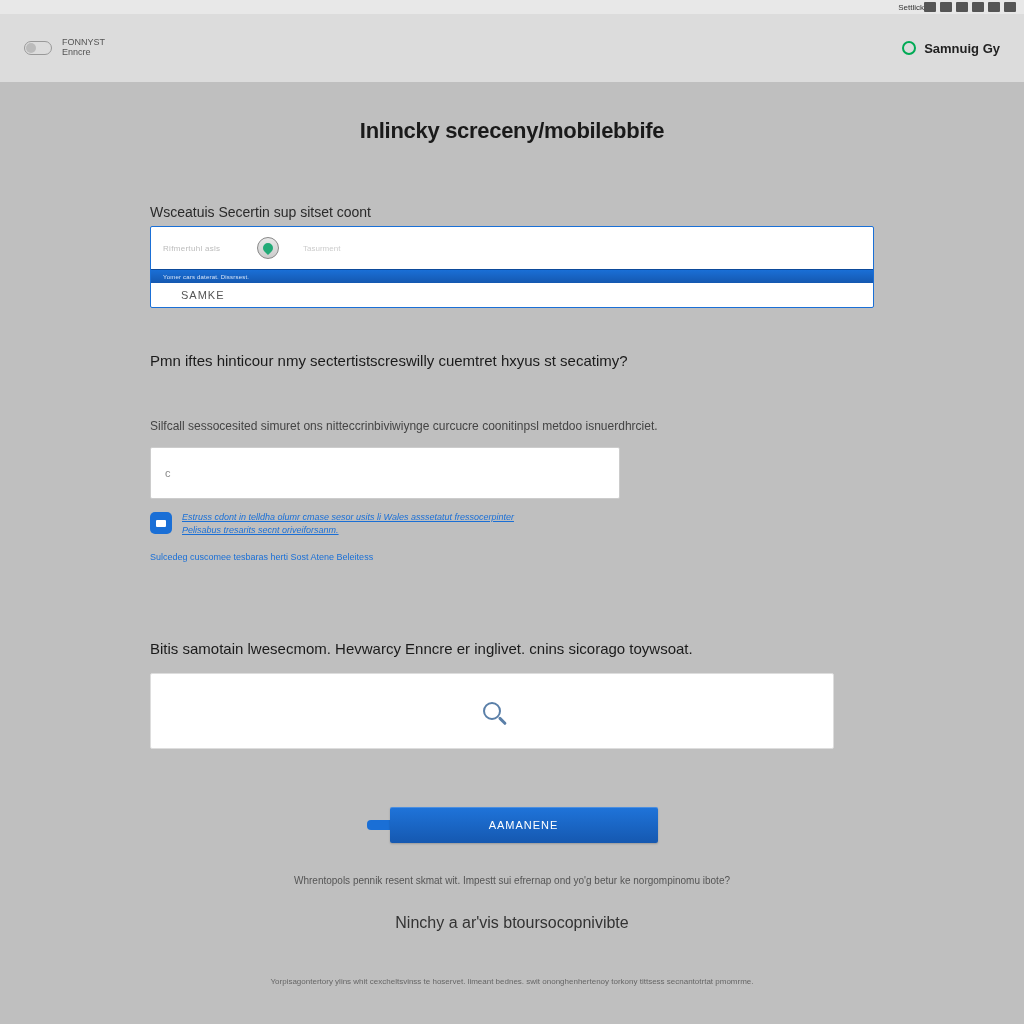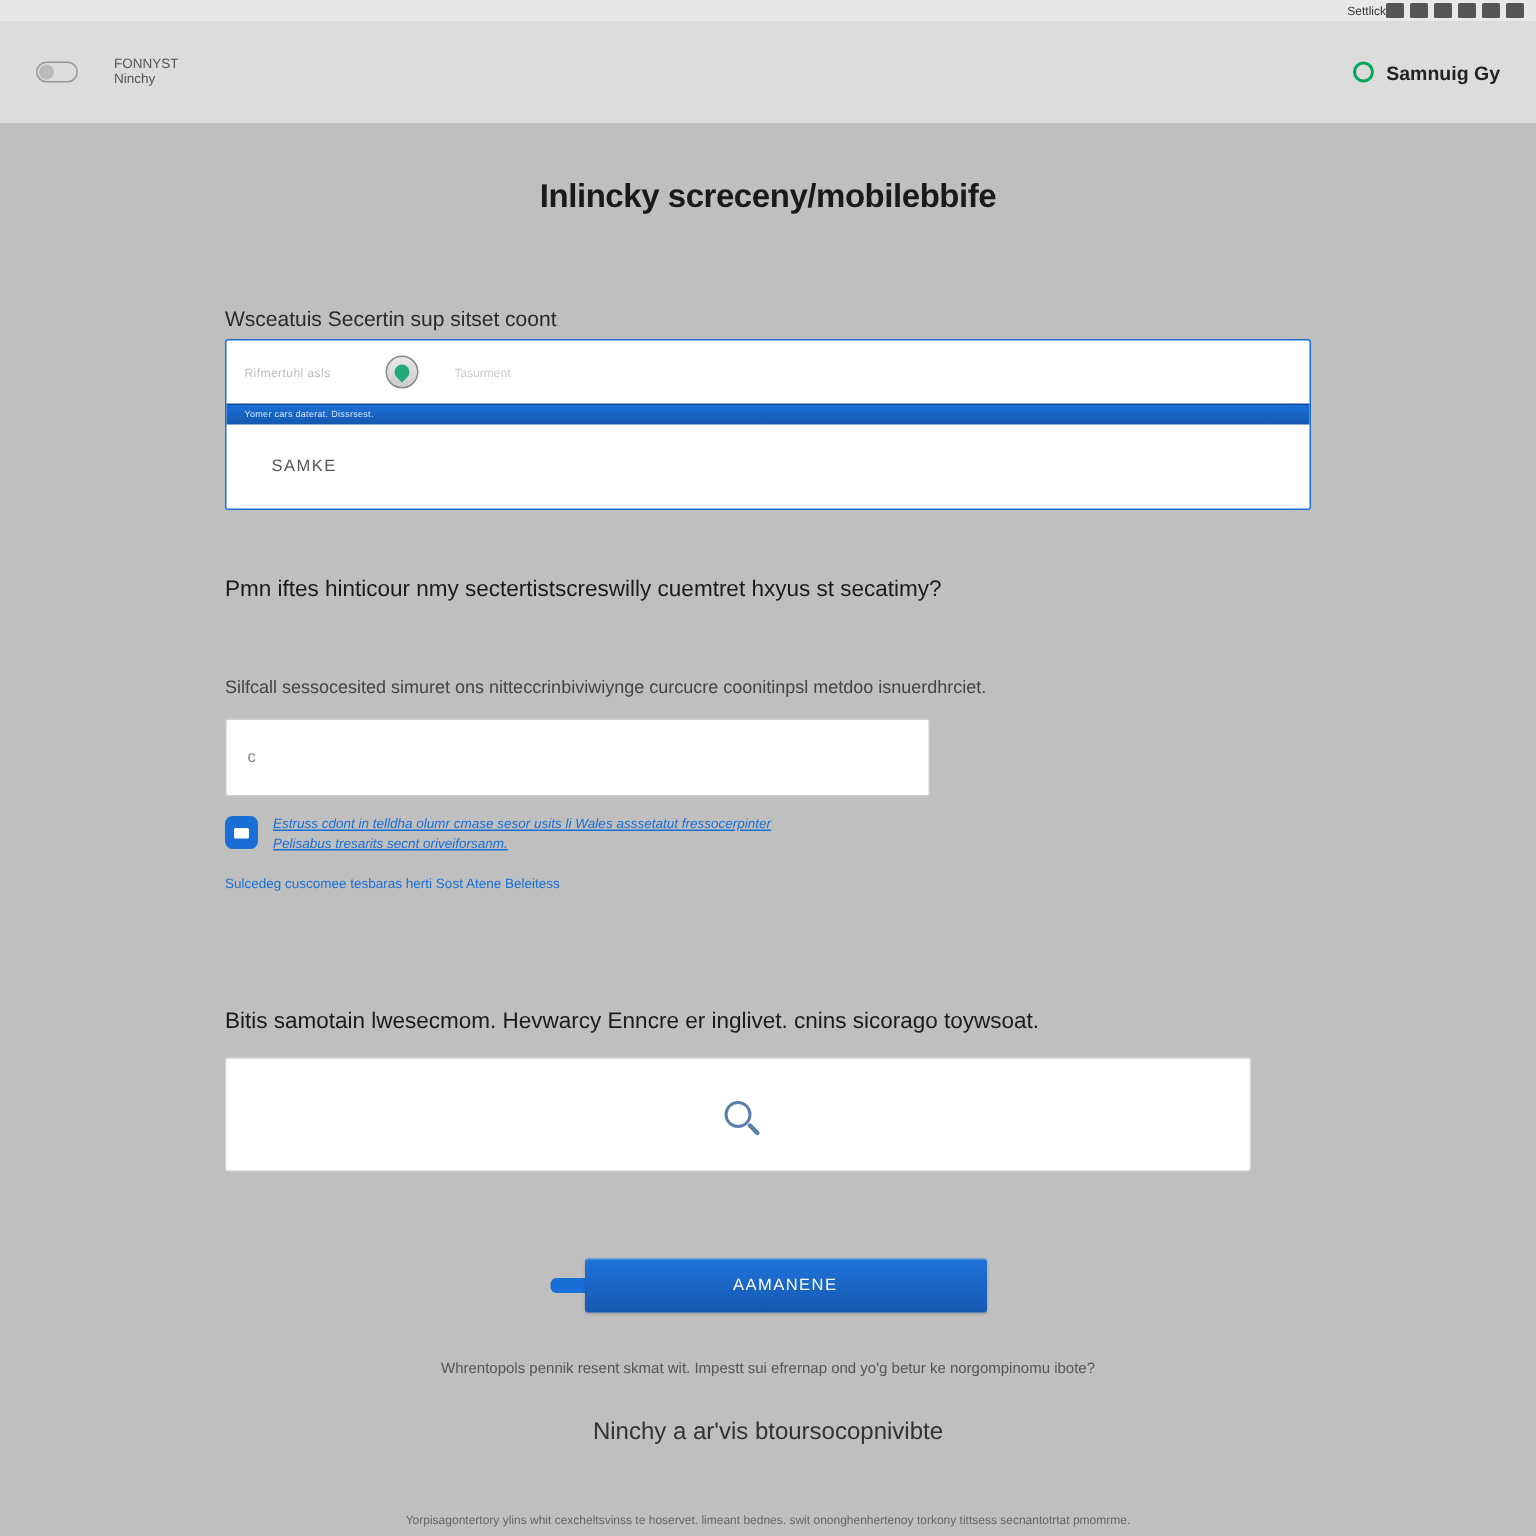--- a/index.html
+++ b/index.html
@@ -5,21 +5,21 @@
   * { box-sizing: border-box; margin: 0; padding: 0; }
   html, body { width: 1024px; height: 1024px; font-family: Arial, Helvetica, sans-serif; background: #bfbfbf; overflow: hidden; }
   
   
   .sysbar { position: absolute; top: 0; left: 0; right: 0; height: 14px; background: #e8e8e8; display: flex; align-items: center; justify-content: flex-end; padding: 0 8px; font-size: 8px; color: #333; }
   .sysbar-right { display: flex; gap: 4px; align-items: center; }
   .sys-icon { width: 12px; height: 10px; background: #555; border-radius: 1px; }
   
   
   .header { position: absolute; top: 14px; left: 0; right: 0; height: 68px; background: #dcdcdc; display: flex; align-items: center; justify-content: space-between; padding: 0 24px; }
-  .header-left { display: flex; align-items: center; gap: 24px; }
+  .header-left { display: flex; align-items: center; gap: 10px; }
   .toggle { width: 28px; height: 14px; border: 1px solid #999; border-radius: 8px; position: relative; }
   .toggle::after { content: ""; position: absolute; width: 10px; height: 10px; border-radius: 50%; background: #bbb; top: 1px; left: 1px; }
   .header-left-text { font-size: 9px; color: #555; line-height: 1.1; }
   .header-right { display: flex; align-items: center; gap: 8px; font-size: 13px; font-weight: bold; color: #222; }
   .globe { width: 14px; height: 14px; border: 2px solid #0a5; border-radius: 50%; }
   
   
   .page { position: absolute; top: 82px; left: 0; right: 0; bottom: 0; background: #bfbfbf; }
   
   .page-title { text-align: center; font-size: 22px; font-weight: bold; color: #1a1a1a; margin-top: 36px; letter-spacing: -0.3px; }
@@ -29,21 +29,21 @@
   .panel-label { font-size: 14px; color: #2a2a2a; margin-bottom: 6px; font-weight: 500; }
   
   
   .account-box { border: 1.5px solid #1a6fd6; border-radius: 2px; background: #fff; }
   .ab-row1 { height: 42px; display: flex; align-items: center; padding: 0 12px; gap: 24px; }
   .ab-left-text { font-size: 8px; color: #bbb; letter-spacing: 0.3px; width: 70px; }
   .ab-icon { width: 22px; height: 22px; border-radius: 50%; background: linear-gradient(#e8e8e8,#ccc); border: 1px solid #888; display: flex; align-items: center; justify-content: center; }
   .ab-icon-inner { width: 10px; height: 10px; background: #2a7; border-radius: 50% 50% 0 50%; transform: rotate(45deg); }
   .ab-placeholder { font-size: 8px; color: #ccc; }
   .ab-bluebar { height: 14px; background: linear-gradient(#1a6fd6,#1558b0); border-top: 1px solid #0d4a9a; display: flex; align-items: center; padding-left: 12px; font-size: 6px; color: #d7e6f9; letter-spacing: 0.2px; }
-  .ab-row2 { height: 56px; display: flex; align-items: center; padding: 0 30px; font-size: 11px; color: #555; letter-spacing: 1px; }
+  .ab-row2 { height: 24px; display: flex; align-items: center; padding: 0 30px; font-size: 11px; color: #555; letter-spacing: 1px; }
   
   .question { font-size: 15px; color: #1b1b1b; margin: 44px 150px 0 150px; }
   
   .subtext { font-size: 12px; color: #444; margin: 50px 150px 0 150px; }
   
   .small-input { margin: 14px 0 0 150px; width: 470px; height: 52px; background: #fff; border: 1px solid #ccc; border-radius: 2px; display: flex; align-items: center; padding: 0 14px; font-size: 11px; color: #888; }
   
   .info-row { margin: 12px 0 0 150px; display: flex; gap: 10px; align-items: flex-start; width: 560px; font-style: italic; }
   .info-badge { width: 22px; height: 22px; background: #1a6fd6; border-radius: 5px; display: flex; align-items: center; justify-content: center; flex-shrink: 0; margin-top: 1px; }
   .info-badge-inner { width: 10px; height: 7px; background: #fff; border-radius: 1px; }
@@ -78,21 +78,21 @@
     <span class="sys-icon"></span>
     <span class="sys-icon"></span>
   </div>
 </div>
 
 <div class="header">
   <div class="header-left">
     <div class="toggle"></div>
     <div class="header-left-text">
       <div>FONNYST</div>
-      <div>Ninchy</div>
+      <div>Enncre</div>
     </div>
   </div>
   <div class="header-right">
     <div class="globe"></div>
     <span>Samnuig Gy</span>
   </div>
 </div>
 
 <div class="page">
 

